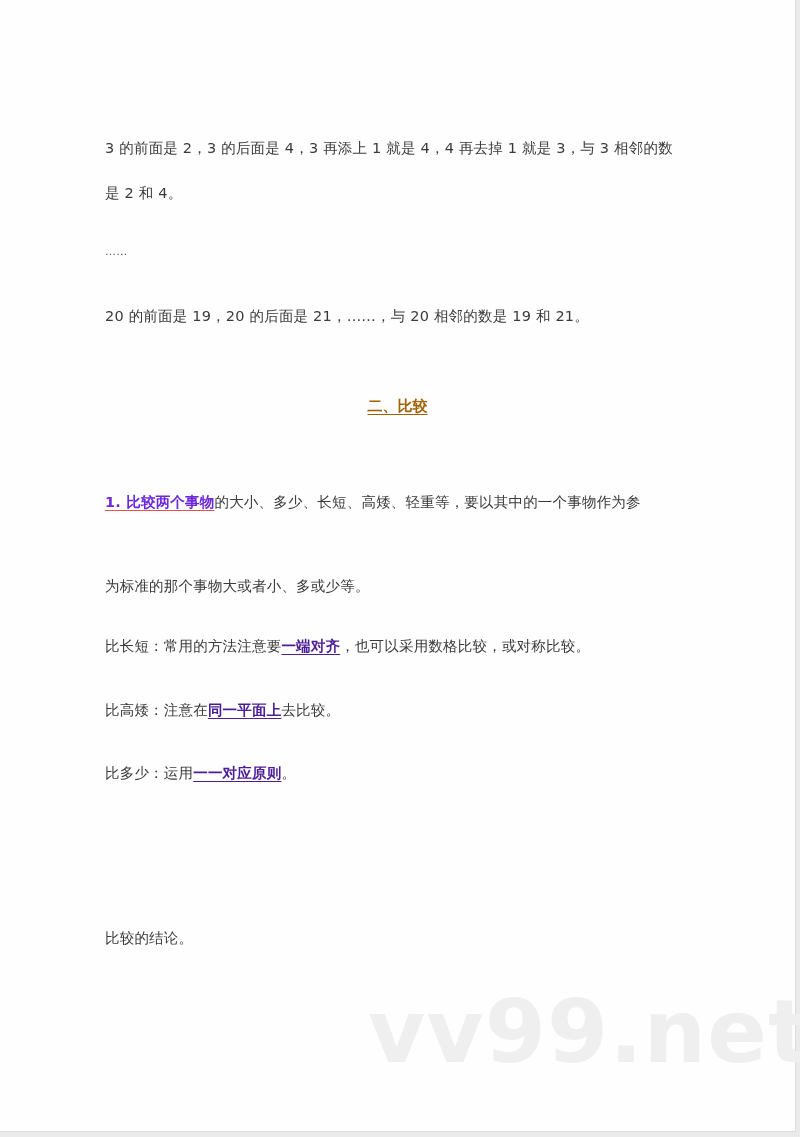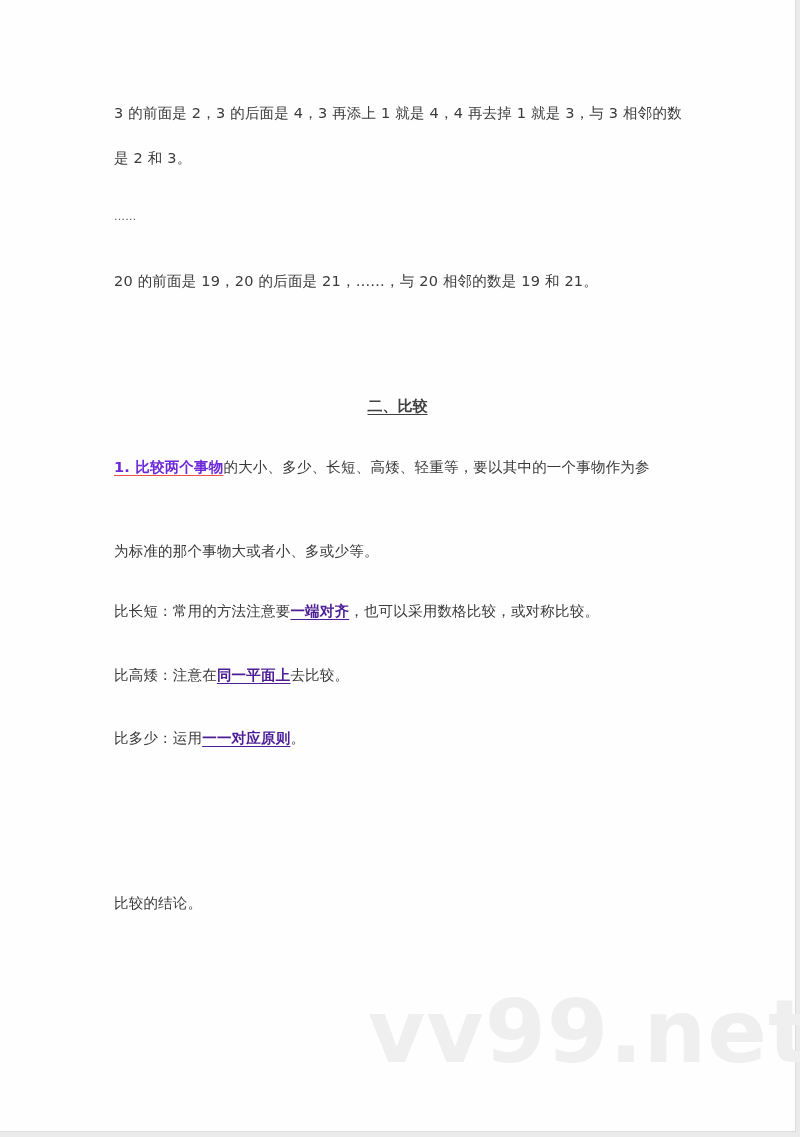--- a/index.html
+++ b/index.html
@@ -10,27 +10,27 @@
     position: relative;
   }
   .page {
     position: absolute; left: 0; top: 0;
     width: 795px; height: 1131px;
     background: #fefefe;
     border-right: 1px solid #dcdcdc;
     border-bottom: 1px solid #dcdcdc;
   }
   .line {
-    position: absolute; left: 114px;
+    position: absolute; left: 105px;
     font-size: 14.5px; color: #3a3a3a;
-    white-space: nowrap; letter-spacing: 0.2px;
+    white-space: nowrap; letter-spacing: 0.2px; margin-top: 35px;
   }
   .heading {
     position: absolute; left: 0; width: 795px; text-align: center;
-    font-size: 15px; font-weight: bold; color: #404040;
+    font-size: 15px; font-weight: bold; color: #a16207;
     text-decoration: underline; text-underline-offset: 3px;
   }
   .red-lead {
     color: #6d28d9; font-weight: bold;
     text-decoration: underline; text-decoration-color: #e8524a; text-underline-offset: 3px;
   }
   .emph {
     font-weight: bold; color: #4c1d95;
     text-decoration: underline; text-underline-offset: 3px;
   }
@@ -40,21 +40,21 @@
     font-size: 88px; font-weight: bold; color: #efefef;
     letter-spacing: 1px; line-height: 1;
   }
 </style>
 </head>
 <body>
 
 <div class="page">
 
   <div class="line" style="top:104px">3 的前面是 2，3 的后面是 4，3 再添上 1 就是 4，4 再去掉 1 就是 3，与 3 相邻的数</div>
-  <div class="line" style="top:149px">是 2 和 3。</div>
+  <div class="line" style="top:149px">是 2 和 4。</div>
   <div class="line dots" style="top:210px">……</div>
   <div class="line" style="top:272px">20 的前面是 19，20 的后面是 21，……，与 20 相邻的数是 19 和 21。</div>
 
   <div class="heading" style="top:397px">二、比较</div>
 
   <div class="line" style="top:458px">
     <span class="red-lead">1. 比较两个事物</span><span>的大小、多少、长短、高矮、轻重等，要以其中的一个事物作为参</span>
   </div>
   <div class="line" style="top:542px">为标准的那个事物大或者小、多或少等。</div>
 

